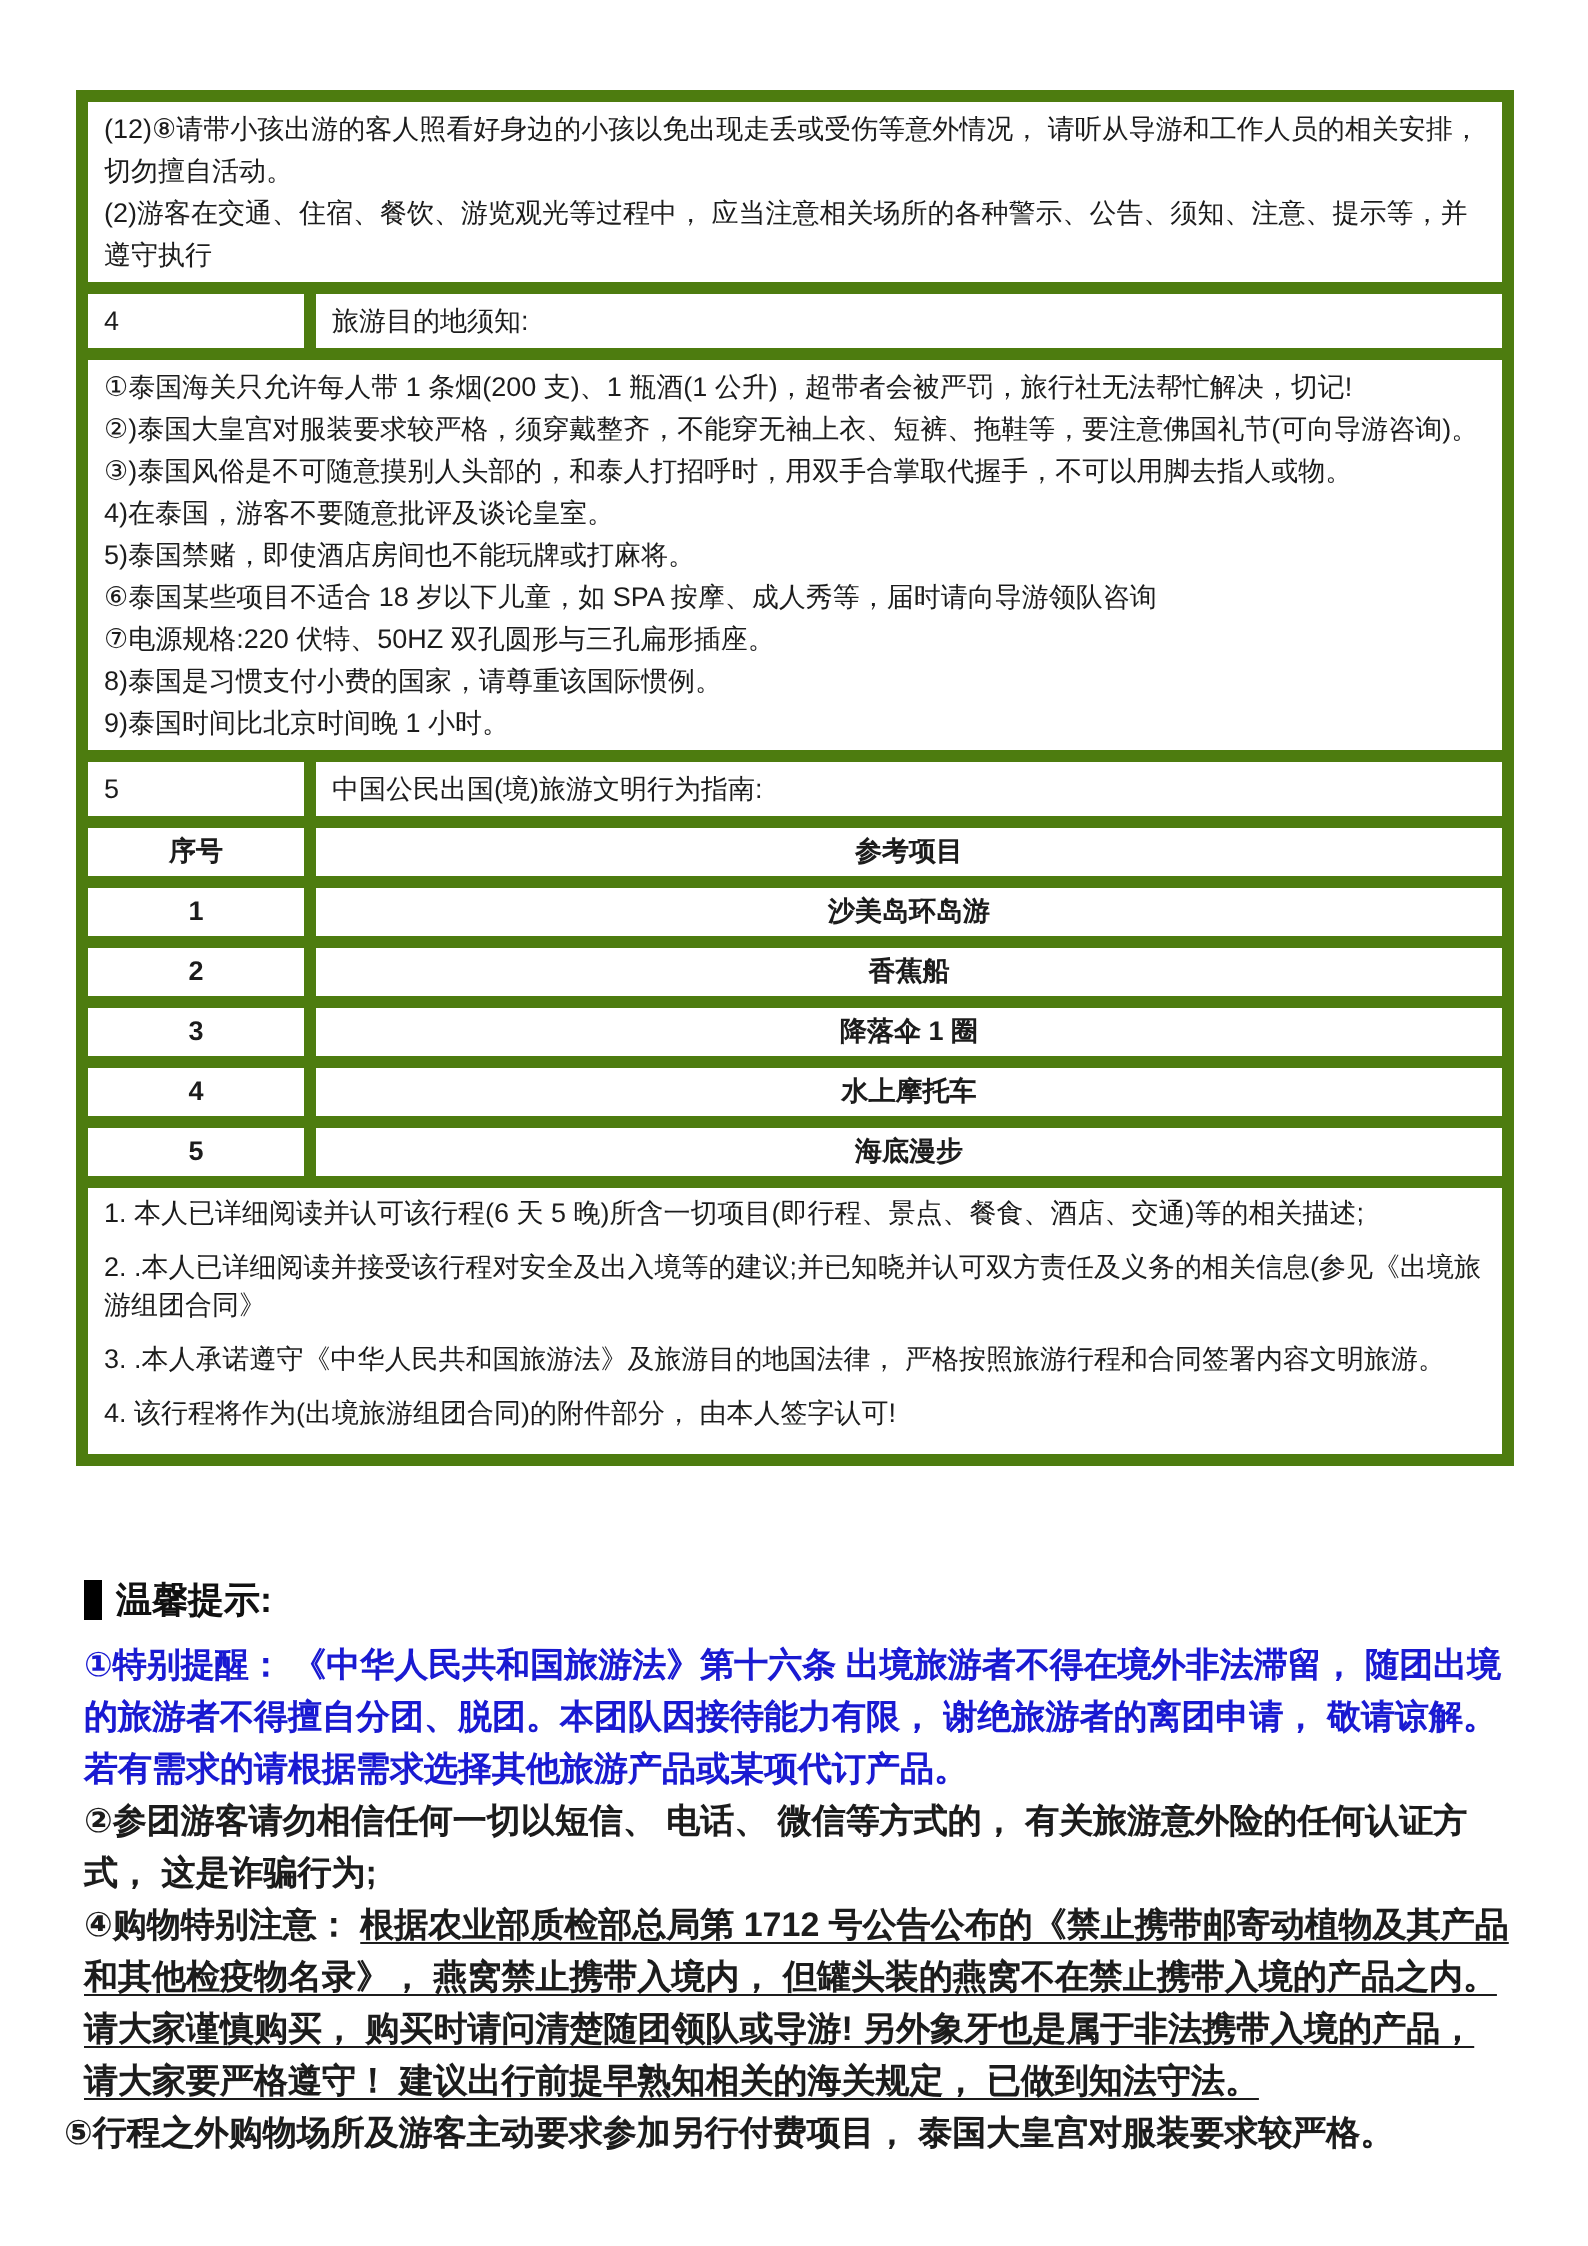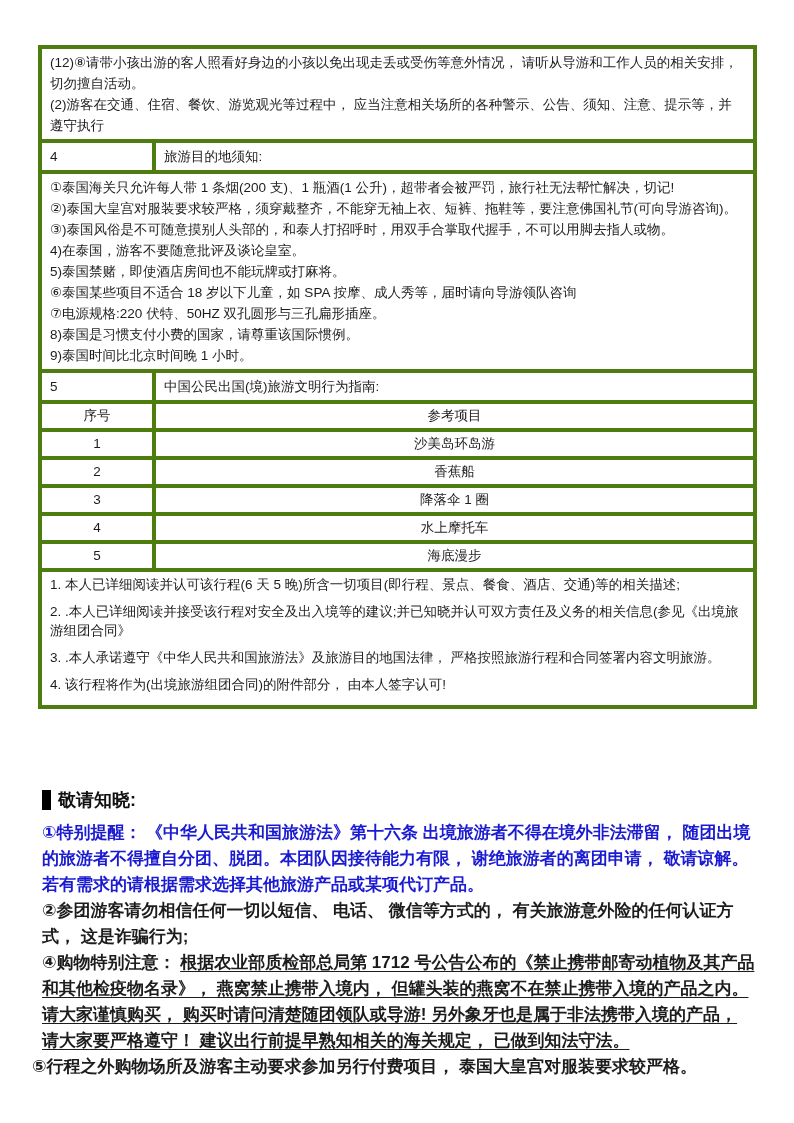--- a/index.html
+++ b/index.html
@@ -6,31 +6,31 @@
   body{
     width:794px;height:1123px;background:#ffffff;position:relative;
     font-family:"Liberation Sans","DejaVu Sans",sans-serif;color:#1c1c1c;
     overflow:hidden;
   }
   .doc-table{
     position:absolute;left:38px;top:45px;width:719px;
     border-collapse:collapse;table-layout:fixed;
   }
   .doc-table td{
-    border:4px solid #4d7c0f;
+    border:6px solid #4d7c0f;
     padding:3px 8px;
     font-size:13.5px;line-height:21px;
     vertical-align:top;
     word-break:break-all;
   }
   col.c1{width:114px;}
   .title-cell{line-height:20px;}
   .dest-line,.civ-line{line-height:21px;}
   .water-note{line-height:20px;}
-  .wrow td{text-align:center;padding:2px 8px;line-height:20px;}
+  .wrow td{text-align:center;padding:2px 8px;line-height:20px;font-weight:bold;}
   .ack-cell{padding-bottom:14px;}
   .ack-item{line-height:19px;margin-bottom:8px;}
   .tips{position:absolute;left:42px;top:788px;width:714px;}
   .tips-title{
     display:flex;align-items:center;gap:7px;
     font-size:18px;font-weight:700;color:#111;margin-bottom:8px;
   }
   .tips-bar{display:inline-block;width:9px;height:20px;background:#000;}
   .tips p{
     margin:0;font-size:17px;font-weight:700;line-height:26px;
@@ -117,21 +117,21 @@
         <div class="ack-item">3.  .本人承诺遵守《中华人民共和国旅游法》及旅游目的地国法律， 严格按照旅游行程和合同签署内容文明旅游。</div>
         <div class="ack-item">4.  该行程将作为(出境旅游组团合同)的附件部分， 由本人签字认可!</div>
       </td>
     </tr>
   </tbody>
     </table>
 
   <div class="tips">
     <div class="tips-title">
       <span class="tips-bar"></span>
-      <span>敬请知晓:</span>
+      <span>温馨提示:</span>
     </div>
     <p class="tip-blue">①特别提醒： 《中华人民共和国旅游法》第十六条 出境旅游者不得在境外非法滞留， 随团出境的旅游者不得擅自分团、脱团。本团队因接待能力有限， 谢绝旅游者的离团申请， 敬请谅解。若有需求的请根据需求选择其他旅游产品或某项代订产品。</p>
     <p>②参团游客请勿相信任何一切以短信、 电话、 微信等方式的， 有关旅游意外险的任何认证方式， 这是诈骗行为;</p>
     <p><span>④购物特别注意： </span><span class="u">根据农业部质检部总局第 1712 号公告公布的《禁止携带邮寄动植物及其产品和其他检疫物名录》， 燕窝禁止携带入境内， 但罐头装的燕窝不在禁止携带入境的产品之内。请大家谨慎购买， 购买时请问清楚随团领队或导游! 另外象牙也是属于非法携带入境的产品， 请大家要严格遵守！ 建议出行前提早熟知相关的海关规定， 已做到知法守法。</span></p>
     <p class="tip5">⑤行程之外购物场所及游客主动要求参加另行付费项目， 泰国大皇宫对服装要求较严格。</p>
   </div>
 
 </div>
 
 </body></html>

